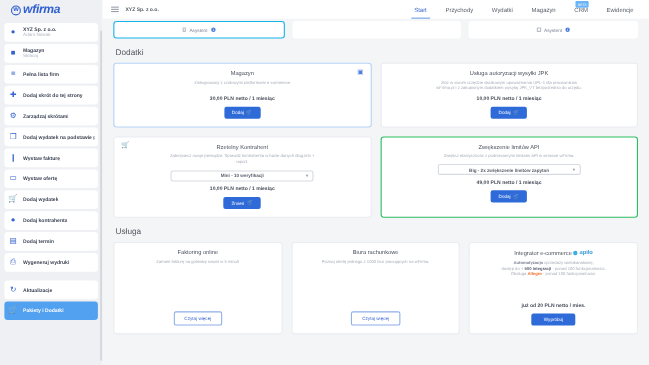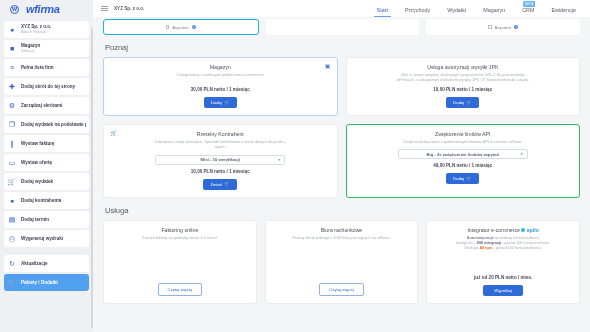--- a/index.html
+++ b/index.html
@@ -17,21 +17,21 @@
     background: #eef0f3;
     display: flex; flex-direction: column;
     padding: 0 4px;
     position: relative;
     flex: 0 0 93px;
   }
   .logo-wrap { height: 18px; display: flex; align-items: center; padding-left: 6px; }
   .logo {
     font-size: 11px; font-weight: bold; color: #2f5fd0;
     letter-spacing: -0.3px; font-style: italic;
-    display: flex; align-items: center; gap: 7px;
+    display: flex; align-items: center; gap: 2px;
   }
   .logo .w-circ {
     display: inline-block; width: 9px; height: 9px; border-radius: 50%;
     border: 1.4px solid #2f5fd0; font-style: normal;
     font-size: 6.5px; line-height: 6.4px; text-align: center; font-weight: bold;
   }
   .side-list { display: flex; flex-direction: column; gap: 2px; padding-top: 3px; }
   .side-item {
     background: #fff; border-radius: 3px;
     min-height: 17px; display: flex; align-items: center;
@@ -317,21 +317,21 @@
           <span class="info-i">i</span>
         </div>
         <div class="pcard plain"></div>
         <div class="pcard">
           <span class="pchk"></span>
           <span class="ptxt">Asystent</span>
           <span class="info-i">i</span>
         </div>
       </div>
 
-      <h2 class="section-title">Poznaj</h2>
+      <h2 class="section-title">Dodatki</h2>
 
       <div class="cards-row">
 
         <div class="card outline-blue">
           <span class="card-corner-icon">▣</span>
           <div class="card-title">Magazyn</div>
           <div class="card-desc">Zintegrowany z czołowymi platformami e-commerce</div>
           <div class="card-spacer"></div>
           <div class="card-price">30,00 PLN netto / 1 miesiąc</div>
           <button class="btn btn-blue">

